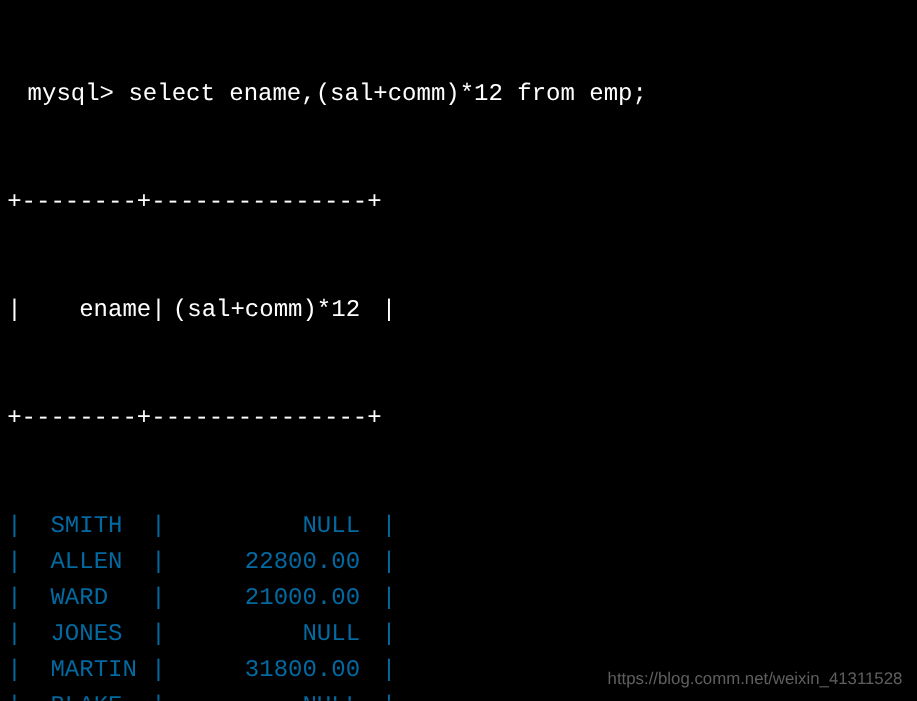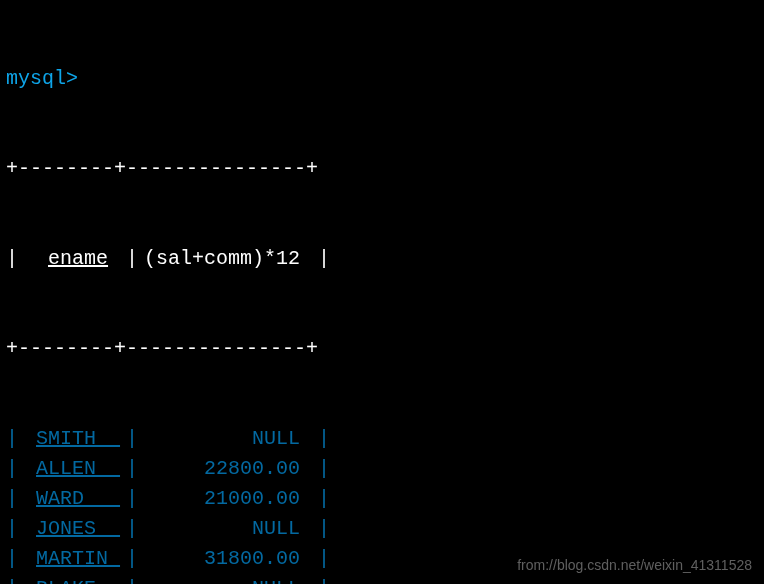--- a/index.html
+++ b/index.html
@@ -19,61 +19,61 @@
       position: relative;
       line-height: 1.5;
     }
     .terminal {
       white-space: pre;
     }
     .prompt-line {
       display: flex;
     }
     .prompt {
-      color: #0ea5e9;
+      color: #ffffff;
+      margin-left: 17px;
     }
     .query {
       color: #fff;
     }
     .divider {
       color: #fff;
       letter-spacing: 0;
     }
     .header-row {
       color: #fff;
     }
     .data-row {
       color: #0369a1;
     }
     .col1 {
       display: inline-block;
       width: 8ch;
-      text-align: center;
-      text-decoration: underline;
+      text-align: right;
     }
     .col2 {
       display: inline-block;
       width: 14ch;
       text-align: center;
     }
     .watermark {
       position: absolute;
       bottom: 8px;
       right: 12px;
       color: #888;
       font-size: 14px;
       font-family: Arial, sans-serif;
       opacity: 0.7;
     }
   </style>
 </head>
 <body>
 
 <div class="terminal">
-  <div class="prompt-line"><span class="prompt">mysql&gt;</span><span> </span></div>
+  <div class="prompt-line"><span class="prompt">mysql&gt;</span><span> </span><span class="query">select ename,(sal+comm)*12 from emp;</span></div>
   <div class="divider">+--------+---------------+</div>
   <div class="header-row">| <span class="col1">ename</span>|<span class="col2">(sal+comm)*12</span> |</div>
   <div class="divider">+--------+---------------+</div>
   <div id="rows-container"><div class="data-row">| <span class="col1">SMITH  </span>|<span class="col2">         NULL</span> |</div><div class="data-row">| <span class="col1">ALLEN  </span>|<span class="col2">     22800.00</span> |</div><div class="data-row">| <span class="col1">WARD   </span>|<span class="col2">     21000.00</span> |</div><div class="data-row">| <span class="col1">JONES  </span>|<span class="col2">         NULL</span> |</div><div class="data-row">| <span class="col1">MARTIN </span>|<span class="col2">     31800.00</span> |</div><div class="data-row">| <span class="col1">BLAKE  </span>|<span class="col2">         NULL</span> |</div></div>
   
 </div>
 
-<div class="watermark">from://blog.csdn.net/weixin_41311528</div>
+<div class="watermark">https://blog.comm.net/weixin_41311528</div>
 
 </body></html>

